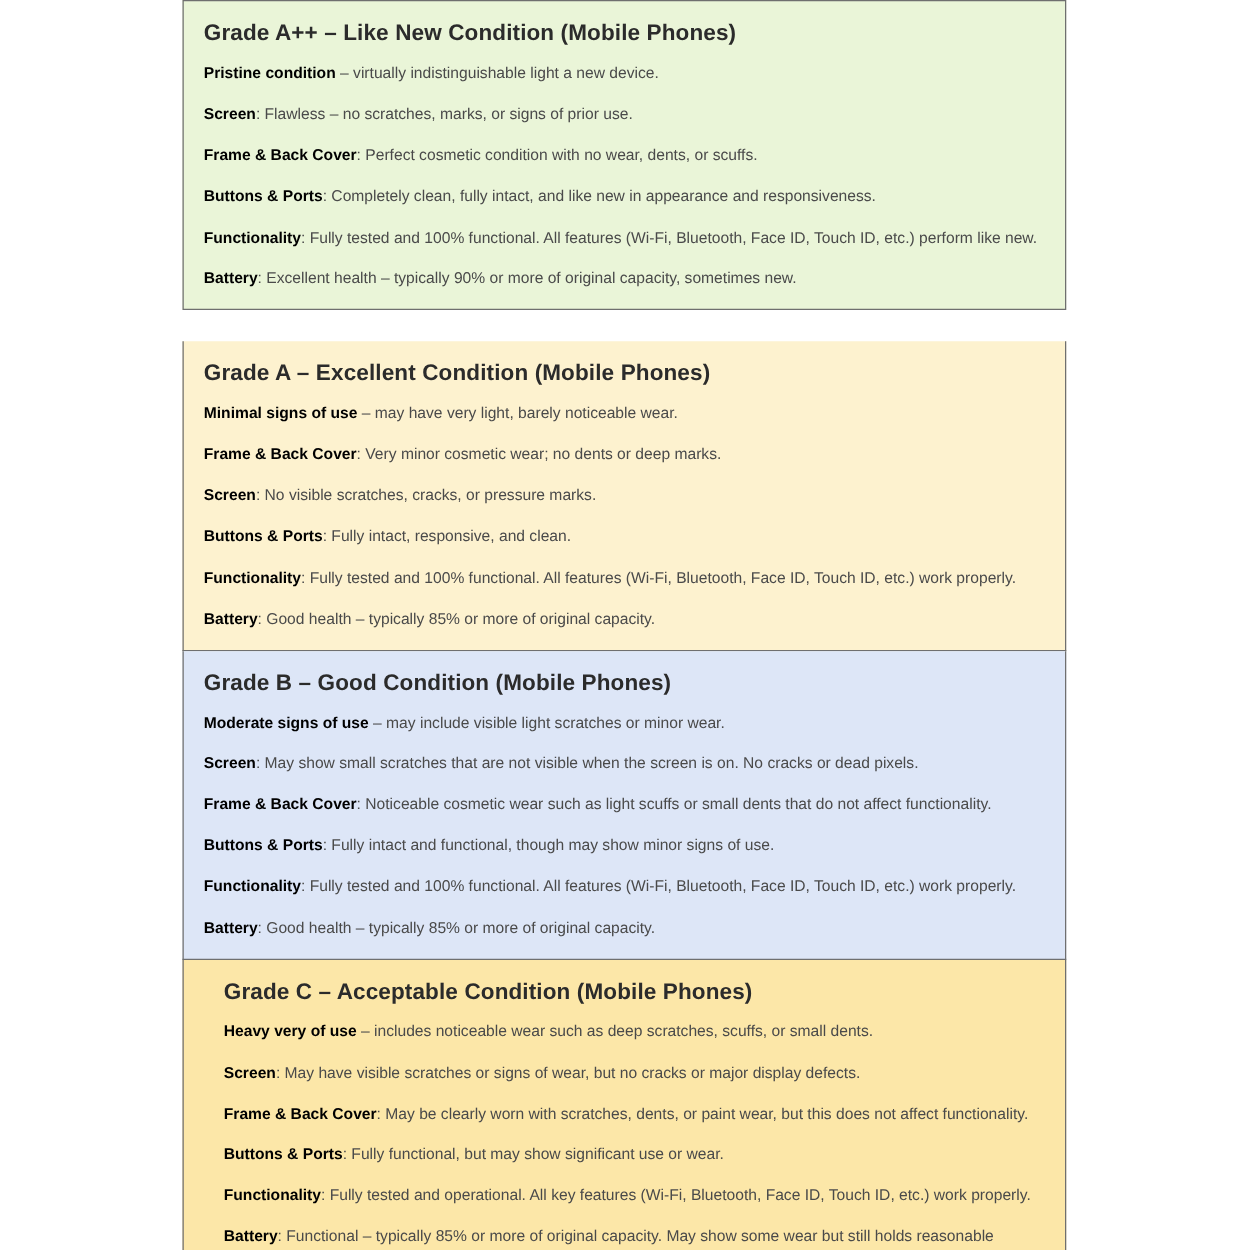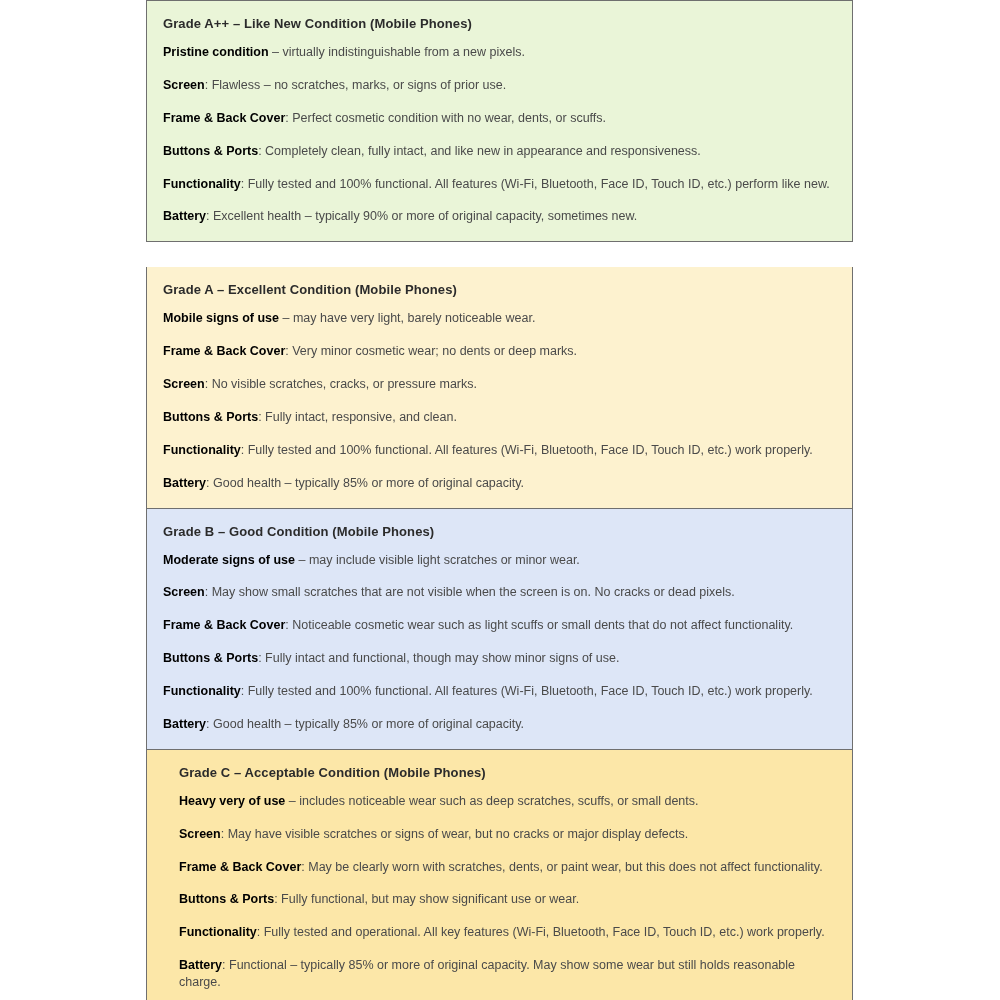--- a/index.html
+++ b/index.html
@@ -28,21 +28,21 @@
   }
   .grade-card {
     box-sizing: border-box;
     border: 1px solid #6f6f6f;
     padding: 13px 16px 14px 16px;
   }
   .grade-card + .grade-card {
     border-top: none;
   }
   .grade-title {
-    font-size: 13px;
+    font-size: 18px;
     font-weight: bold;
     color: #2b2b2b;
     margin: 2px 0 13px 0;
     letter-spacing: 0.1px;
   }
   .grade-line {
     font-size: 12.5px;
     line-height: 1.35;
     color: #4a4a4a;
     margin: 0 0 16px 0;
@@ -55,30 +55,30 @@
     color: #000000;
   }
 </style>
 </head>
 <body>
 
 <div class="page">
   <div class="grades" id="grades">
       <div class="grade-card" style="background: rgb(234, 245, 216); border-color: rgb(111, 111, 111);">
         <div class="grade-title">Grade A++ – Like New Condition (Mobile Phones)</div>
-        <p class="grade-line"><span class="lbl">Pristine condition</span><span> – virtually indistinguishable from a new pixels.</span></p>
+        <p class="grade-line"><span class="lbl">Pristine condition</span><span> – virtually indistinguishable light a new device.</span></p>
         <p class="grade-line"><span class="lbl">Screen</span><span>: Flawless – no scratches, marks, or signs of prior use.</span></p>
         <p class="grade-line"><span class="lbl">Frame &amp; Back Cover</span><span>: Perfect cosmetic condition with no wear, dents, or scuffs.</span></p>
         <p class="grade-line"><span class="lbl">Buttons &amp; Ports</span><span>: Completely clean, fully intact, and like new in appearance and responsiveness.</span></p>
         <p class="grade-line"><span class="lbl">Functionality</span><span>: Fully tested and 100% functional. All features (Wi-Fi, Bluetooth, Face ID, Touch ID, etc.) perform like new.</span></p>
         <p class="grade-line"><span class="lbl">Battery</span><span>: Excellent health – typically 90% or more of original capacity, sometimes new.</span></p>
       </div>
       <div class="grade-card" style="background: rgb(253, 242, 207); border-color: rgb(111, 111, 111); margin-top: 25px;">
         <div class="grade-title">Grade A – Excellent Condition (Mobile Phones)</div>
-        <p class="grade-line"><span class="lbl">Mobile signs of use</span><span> – may have very light, barely noticeable wear.</span></p>
+        <p class="grade-line"><span class="lbl">Minimal signs of use</span><span> – may have very light, barely noticeable wear.</span></p>
         <p class="grade-line"><span class="lbl">Frame &amp; Back Cover</span><span>: Very minor cosmetic wear; no dents or deep marks.</span></p>
         <p class="grade-line"><span class="lbl">Screen</span><span>: No visible scratches, cracks, or pressure marks.</span></p>
         <p class="grade-line"><span class="lbl">Buttons &amp; Ports</span><span>: Fully intact, responsive, and clean.</span></p>
         <p class="grade-line"><span class="lbl">Functionality</span><span>: Fully tested and 100% functional. All features (Wi-Fi, Bluetooth, Face ID, Touch ID, etc.) work properly.</span></p>
         <p class="grade-line"><span class="lbl">Battery</span><span>: Good health – typically 85% or more of original capacity.</span></p>
       </div>
       <div class="grade-card" style="background: rgb(221, 230, 247); border-color: rgb(111, 111, 111);">
         <div class="grade-title">Grade B – Good Condition (Mobile Phones)</div>
         <p class="grade-line"><span class="lbl">Moderate signs of use</span><span> – may include visible light scratches or minor wear.</span></p>
         <p class="grade-line"><span class="lbl">Screen</span><span>: May show small scratches that are not visible when the screen is on. No cracks or dead pixels.</span></p>

